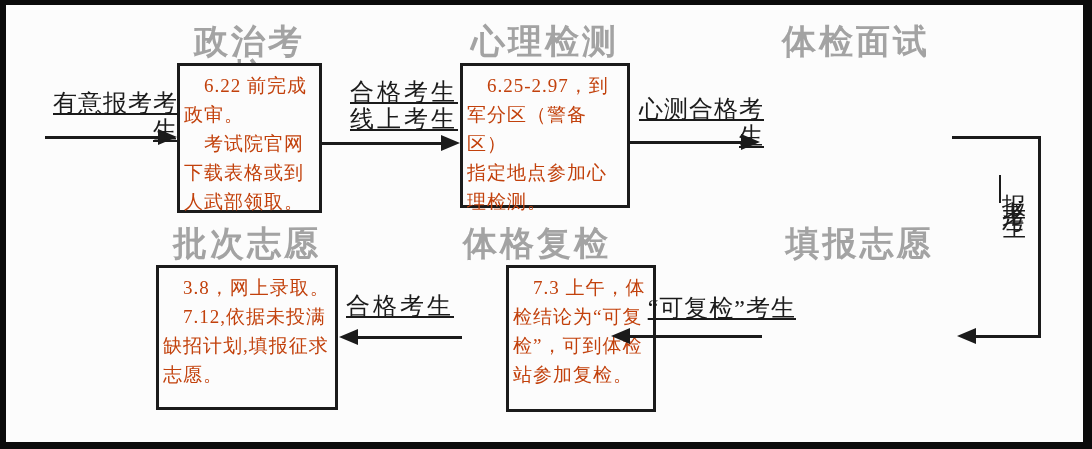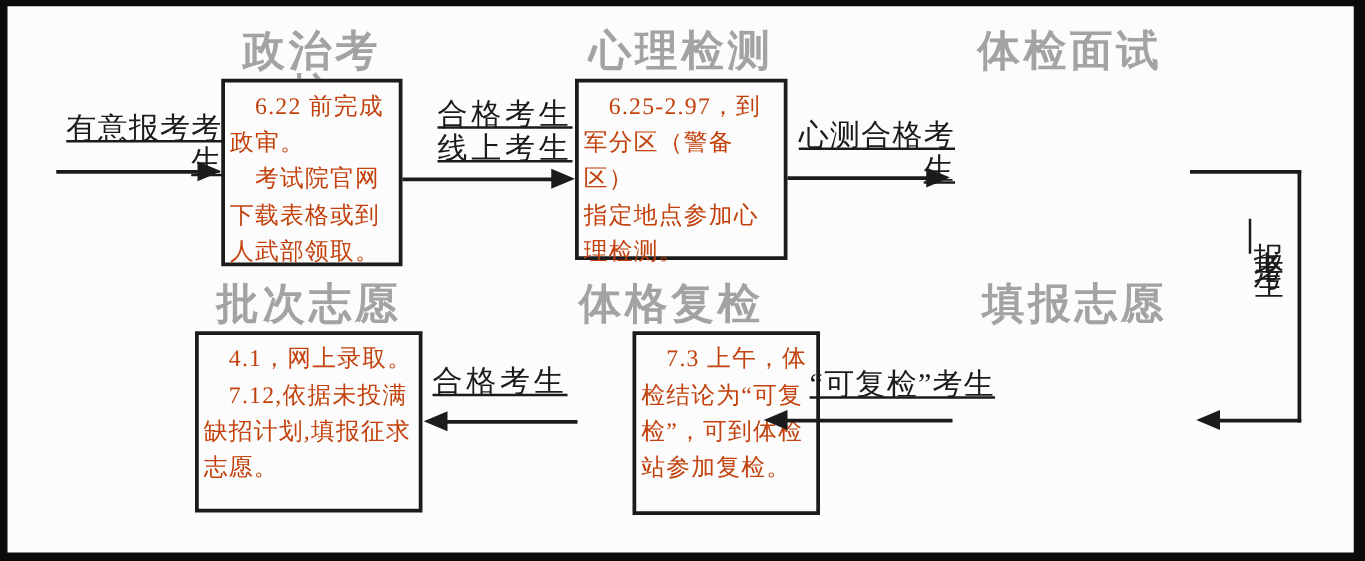--- a/index.html
+++ b/index.html
@@ -86,21 +86,21 @@
 下载表格或到
 人武部领取。</div>
   </div>
   <div class="nbox b2">
     <div class="nbody">　6.25-2.97，到
 军分区（警备区）
 指定地点参加心
 理检测。</div>
   </div>
   <div class="nbox b4">
-    <div class="nbody">　4.1，网上录取。
+    <div class="nbody">　3.8，网上录取。
 　7.12,依据未投满
 缺招计划,填报征求
 志愿。</div>
   </div>
   <div class="nbox b5">
     <div class="nbody">　7.3 上午，体
 检结论为“可复
 检”，可到体检
 站参加复检。</div>
   </div>

